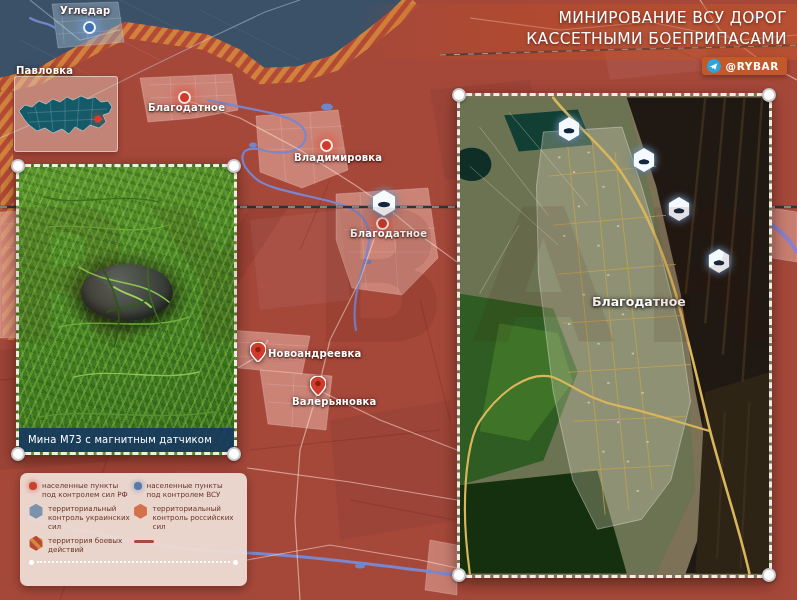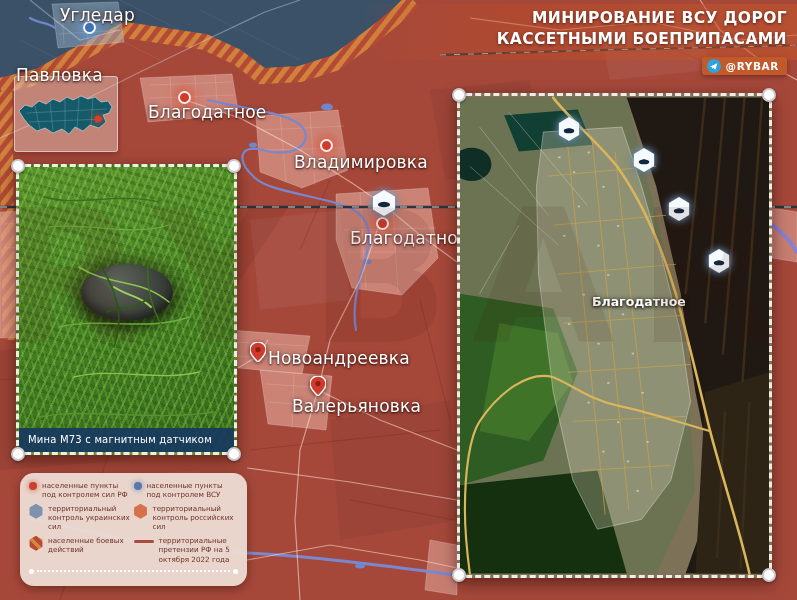--- a/index.html
+++ b/index.html
@@ -10,21 +10,21 @@
 
   
   #basemap{position:absolute;left:0;top:0;z-index:0}
 
   
   .watermark{position:absolute;left:-10px;top:170px;width:820px;z-index:45;
     font-size:185px;font-weight:bold;letter-spacing:22px;color:rgba(70,22,14,.10);
     pointer-events:none;text-align:center;user-select:none}
 
   
-  .city-label{position:absolute;z-index:22;color:#fff;font-weight:normal;font-size:17px;
+  .city-label{position:absolute;z-index:22;color:#fff;font-weight:bold;font-size:10px;
     letter-spacing:.2px;white-space:nowrap;text-shadow:0 1px 2px rgba(40,8,4,.9),0 0 4px rgba(40,8,4,.55)}
   .dot-marker{position:absolute;z-index:21;width:9px;height:9px;border-radius:50%;
     background:#d23b2a;border:2px solid rgba(255,255,255,.92);
     box-shadow:0 0 9px 5px rgba(225,70,45,.45)}
   .dot-marker.afu{background:#3f6fb5;box-shadow:0 0 9px 5px rgba(110,160,230,.5)}
   .pin-marker{position:absolute;z-index:21;filter:drop-shadow(0 1px 2px rgba(40,8,4,.7))}
 
   
   .mine-hex{position:absolute;z-index:26;width:24px;height:26px;
     filter:drop-shadow(0 0 4px rgba(150,205,255,.95)) drop-shadow(0 1px 2px rgba(0,0,30,.5))}
@@ -55,37 +55,37 @@
 
   #sat-inset{left:457px;top:93px;width:309px;height:479px;background:#7d7257}
   .sat-label{position:absolute;left:132px;top:198px;z-index:6;color:#fff;font-weight:bold;
     font-size:12.5px;text-shadow:0 1px 3px rgba(0,0,0,.9),0 0 5px rgba(0,0,0,.6)}
   .sat-mine{width:22px;height:24px}
 
   
   .title-band{position:absolute;right:0;top:4px;width:440px;height:56px;z-index:58;
     background:linear-gradient(90deg, rgba(186,76,38,0) 0%, rgba(186,76,38,.45) 35%, rgba(198,86,42,.55) 100%)}
   .title{position:absolute;right:10px;top:8px;z-index:60;text-align:right;color:#fff;
-    font-weight:bold;font-size:15.5px;line-height:1.35;letter-spacing:.4px;
+    font-weight:normal;font-size:15.5px;line-height:1.35;letter-spacing:.4px;
     text-shadow:0 1px 3px rgba(60,16,8,.75)}
   .brand-badge{position:absolute;right:10px;top:57px;z-index:60;display:flex;align-items:center;
     gap:5px;background:#c2592a;border-radius:3px;padding:2px 8px 2px 5px;
     box-shadow:0 2px 5px rgba(50,12,6,.4);cursor:pointer}
   .brand-badge .tg{width:14px;height:14px;border-radius:50%;background:#2fa3dc;
     display:flex;align-items:center;justify-content:center}
   .brand-badge span{color:#fff;font-weight:bold;font-size:10.5px;letter-spacing:.6px}
 
   
   #locator{left:14px;top:76px;width:102px;height:74px;z-index:18;position:absolute;
     background:rgba(228,198,188,.48);border:1px solid rgba(255,255,255,.5);border-radius:3px;
     box-shadow:0 2px 6px rgba(40,8,4,.3)}
 
   
   #legend{position:absolute;left:20px;top:473px;width:227px;height:113px;z-index:50;
-    background:rgba(236,219,210,.96);border-radius:14px;box-shadow:0 3px 10px rgba(40,8,4,.4);
+    background:rgba(236,219,210,.96);border-radius:7px;box-shadow:0 3px 10px rgba(40,8,4,.4);
     padding:8px 9px 6px;box-sizing:border-box;color:#6b3328}
   .legend-row{display:flex;margin-bottom:4px}
   .legend-item{flex:1;display:flex;gap:5px;align-items:flex-start;font-size:7.2px;line-height:1.3}
   .legend-item .txt{padding-top:0}
   .ldot{width:8px;height:8px;border-radius:50%;margin-top:1px;flex:0 0 auto;
     box-shadow:0 0 4px 2px rgba(210,60,40,.35)}
   .ldot.rf{background:#c9402f}
   .ldot.afu{background:#5878a8;box-shadow:0 0 4px 2px rgba(100,140,200,.4)}
   .lhex{width:14px;height:15px;flex:0 0 auto;margin-top:0;
     clip-path:polygon(50% 0,96% 25%,96% 75%,50% 100%,4% 75%,4% 25%)}
@@ -452,25 +452,24 @@
       <div class="txt">территориальный контроль украинских сил</div>
     </div>
     <div class="legend-item">
       <div class="lhex rf"></div>
       <div class="txt">территориальный контроль российских сил</div>
     </div>
   </div>
   <div class="legend-row">
     <div class="legend-item">
       <div class="lhex combat"></div>
-      <div class="txt">населенные боевых действий</div>
+      <div class="txt">территория боевых действий</div>
     </div>
     <div class="legend-item">
       <div class="lline"></div>
-      <div class="txt">территориальные претензии РФ на 5 октября 2022 года</div>
     </div>
   </div>
   <div class="legend-div">
       <b></b>
       <i></i>
       <b></b>
     </div>
 </div>
 
 </body></html>

